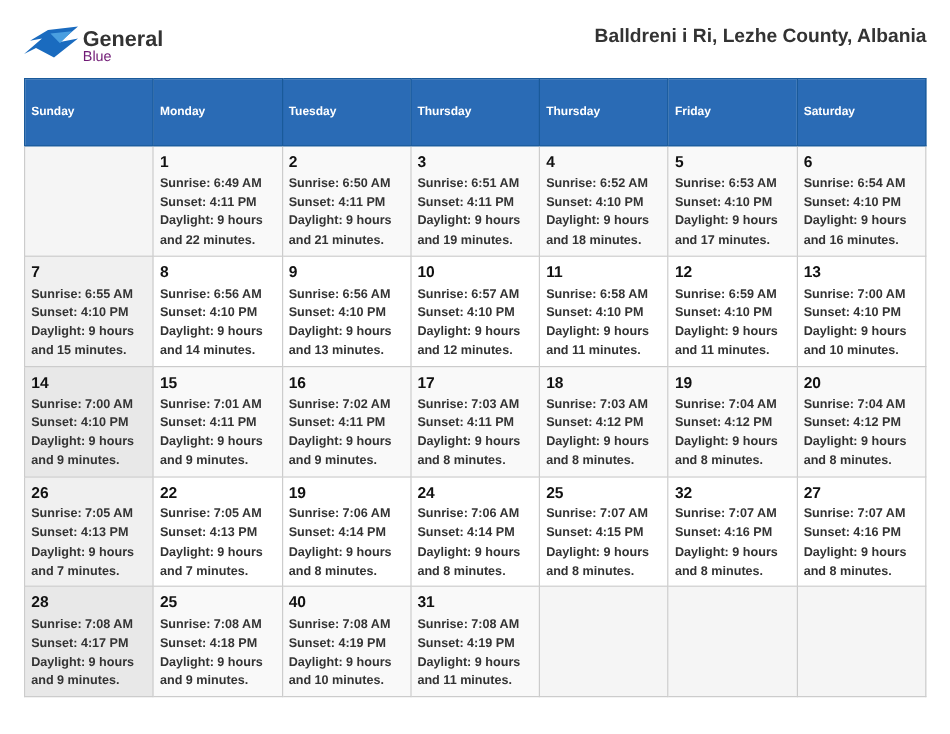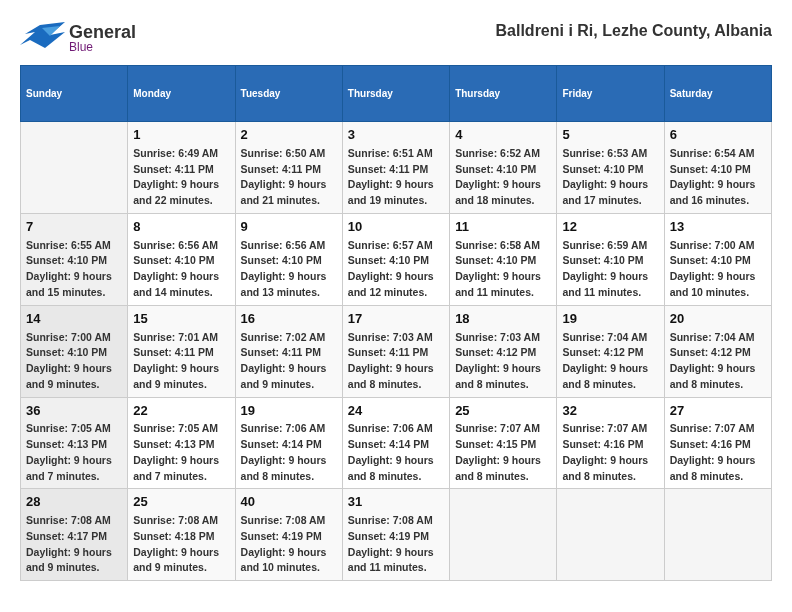--- a/index.html
+++ b/index.html
@@ -222,21 +222,21 @@
           <span class="day-number">19</span>
           <div class="day-info">Sunrise: 7:04 AM<br>Sunset: 4:12 PM<br>Daylight: 9 hours<br>and 8 minutes.</div>
         </td>
         <td>
           <span class="day-number">20</span>
           <div class="day-info">Sunrise: 7:04 AM<br>Sunset: 4:12 PM<br>Daylight: 9 hours<br>and 8 minutes.</div>
         </td>
       </tr>
       <tr>
         <td>
-          <span class="day-number">36</span>
+          <span class="day-number">26</span>
           <div class="day-info">Sunrise: 7:05 AM<br>Sunset: 4:13 PM<br>Daylight: 9 hours<br>and 7 minutes.</div>
         </td>
         <td>
           <span class="day-number">22</span>
           <div class="day-info">Sunrise: 7:05 AM<br>Sunset: 4:13 PM<br>Daylight: 9 hours<br>and 7 minutes.</div>
         </td>
         <td>
           <span class="day-number">19</span>
           <div class="day-info">Sunrise: 7:06 AM<br>Sunset: 4:14 PM<br>Daylight: 9 hours<br>and 8 minutes.</div>
         </td>

